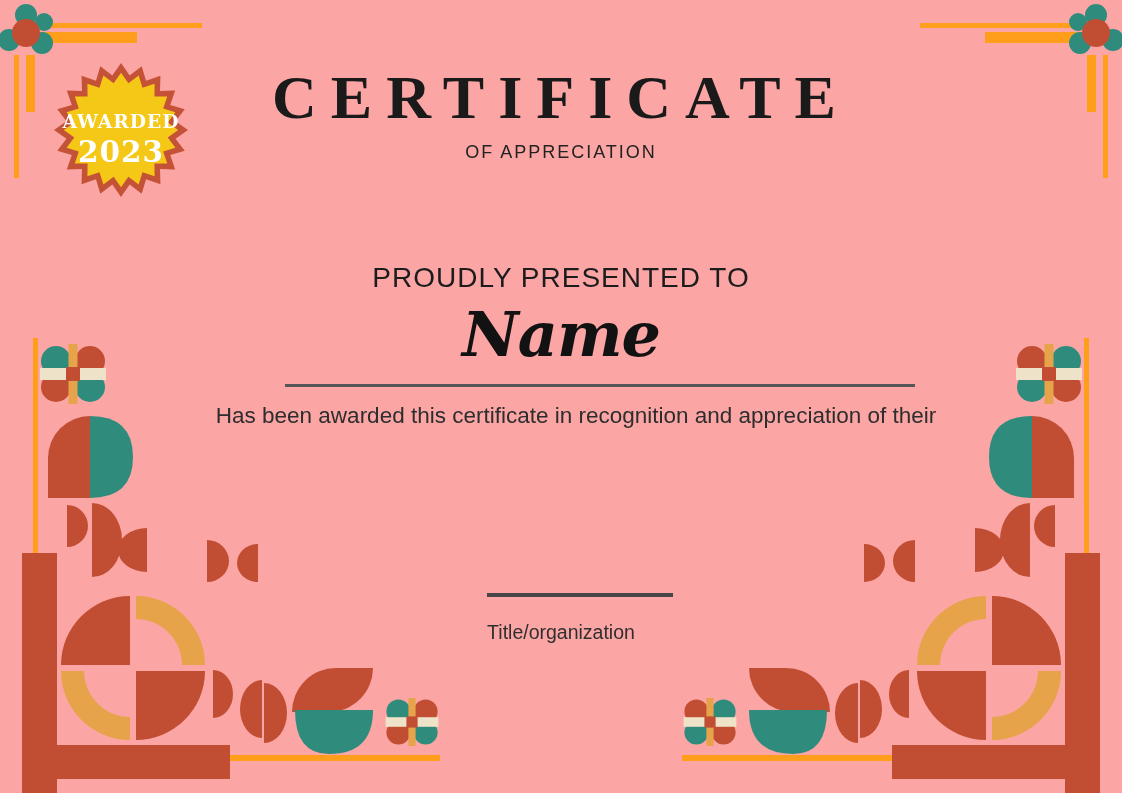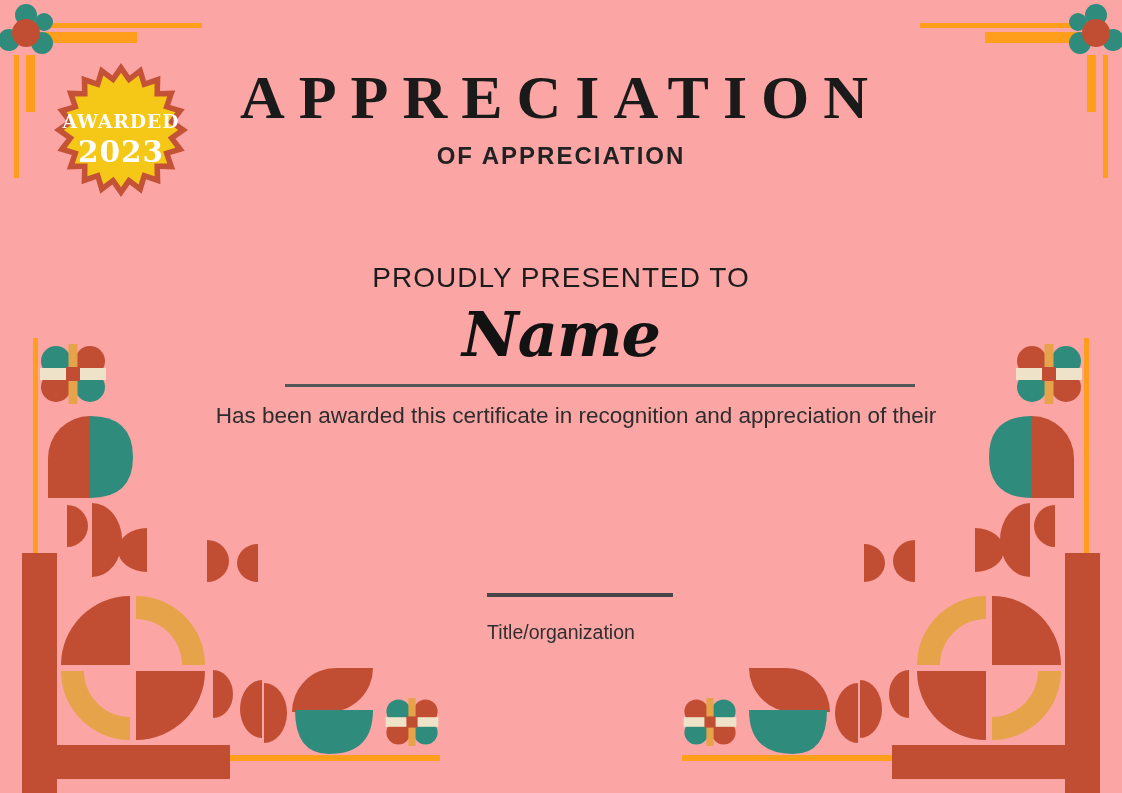--- a/index.html
+++ b/index.html
@@ -22,21 +22,21 @@
   .br{left:672px; top:330px;}
   .badge{position:absolute; left:52px; top:61px; width:138px; height:138px; z-index:3;}
   .badge text{fill:#ffffff; font-family:"DejaVu Serif",serif; font-weight:bold;}
   .badge .badge-line1{font-size:19px; letter-spacing:1px;}
   .badge .badge-line2{font-size:30px; letter-spacing:1px;}
   .centered{position:absolute; left:0; width:100%; text-align:center;}
   .title-main{
     top:62px; font-family:"Liberation Serif",serif; font-weight:700;
     font-size:62px; letter-spacing:14px; color:var(--ink); z-index:2;
   }
-  .title-sub{top:142px; font-size:24px; letter-spacing:2px; color:#222222; font-weight:700;}
+  .title-sub{top:142px; font-size:18px; letter-spacing:2px; color:#222222; font-weight:400;}
   .presented{top:262px; font-size:28px; letter-spacing:1px; color:#1c1c1c;}
   .recipient{
     top:298px; font-family:"DejaVu Serif",serif; font-style:italic; font-weight:700;
     font-size:62px; color:#121212; letter-spacing:-1px;
   }
   .name-rule{position:absolute; left:285px; top:384px; width:630px; height:3px; background:var(--rule-gray); z-index:2;}
   .body-text{top:401px; font-size:22.5px; line-height:29px; color:#2d2d2d; z-index:2;padding-left:15px;}
   .sig-label{top:540px; font-size:19.5px; line-height:25px; color:#333333;}
   .sig-rule{position:absolute; left:487px; top:593px; width:186px; height:3.5px; background:#464649; z-index:2;}
   .org-label{top:621px; font-size:19.5px; color:#2f2f2f;}
@@ -161,21 +161,21 @@
       </g>
       <g>
         <path d="M 292 382 A 44 44 0 0 1 336 338 L 373 338 A 44 44 0 0 1 329 382 Z" class="f-red"></path>
         <path d="M 295 380 L 373 380 Q 373 424 329 424 Q 295 424 295 380 Z" class="f-teal"></path>
       </g>
       <use href="#flowerA" xlink:href="#flowerA" transform="translate(412,392) scale(0.8)"></use>
       <rect x="230" y="425" width="210" height="6" class="f-orange"></rect>
     </g>
   </svg>
 
-  <div class="centered title-main">APPRECIATION</div>
+  <div class="centered title-main">CERTIFICATE</div>
   <div class="centered title-sub">OF APPRECIATION</div>
   <div class="centered presented">PROUDLY PRESENTED TO</div>
   <div class="centered recipient">Name</div>
   <div class="name-rule"></div>
   <div class="centered body-text">
     <div>Has been awarded this certificate in recognition and appreciation of their</div>
   </div>
   <div class="centered sig-label">
   </div>
   <div class="sig-rule"></div>

